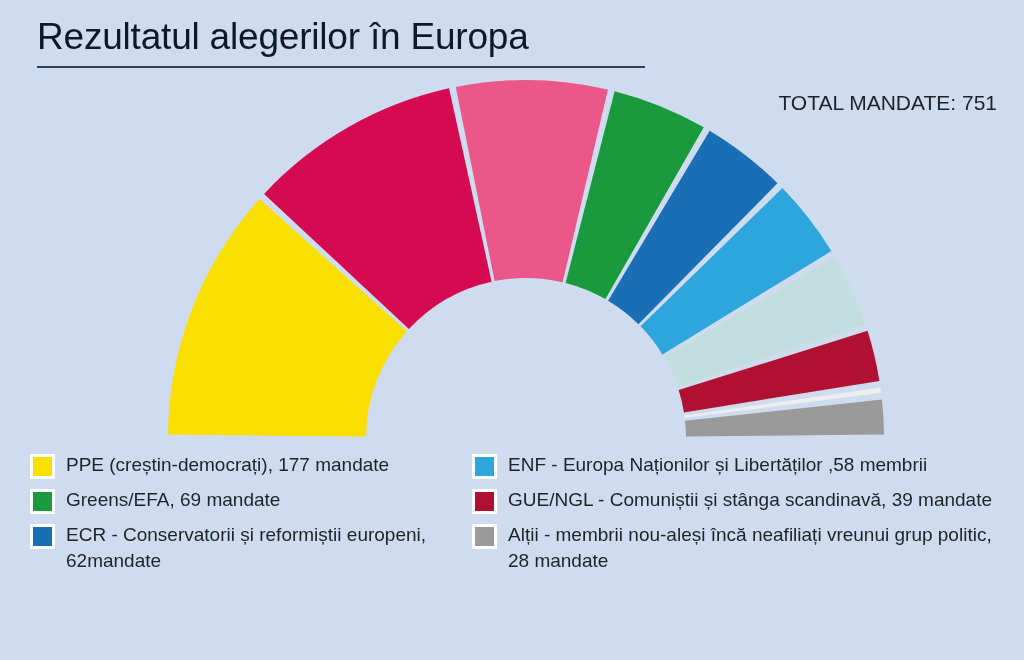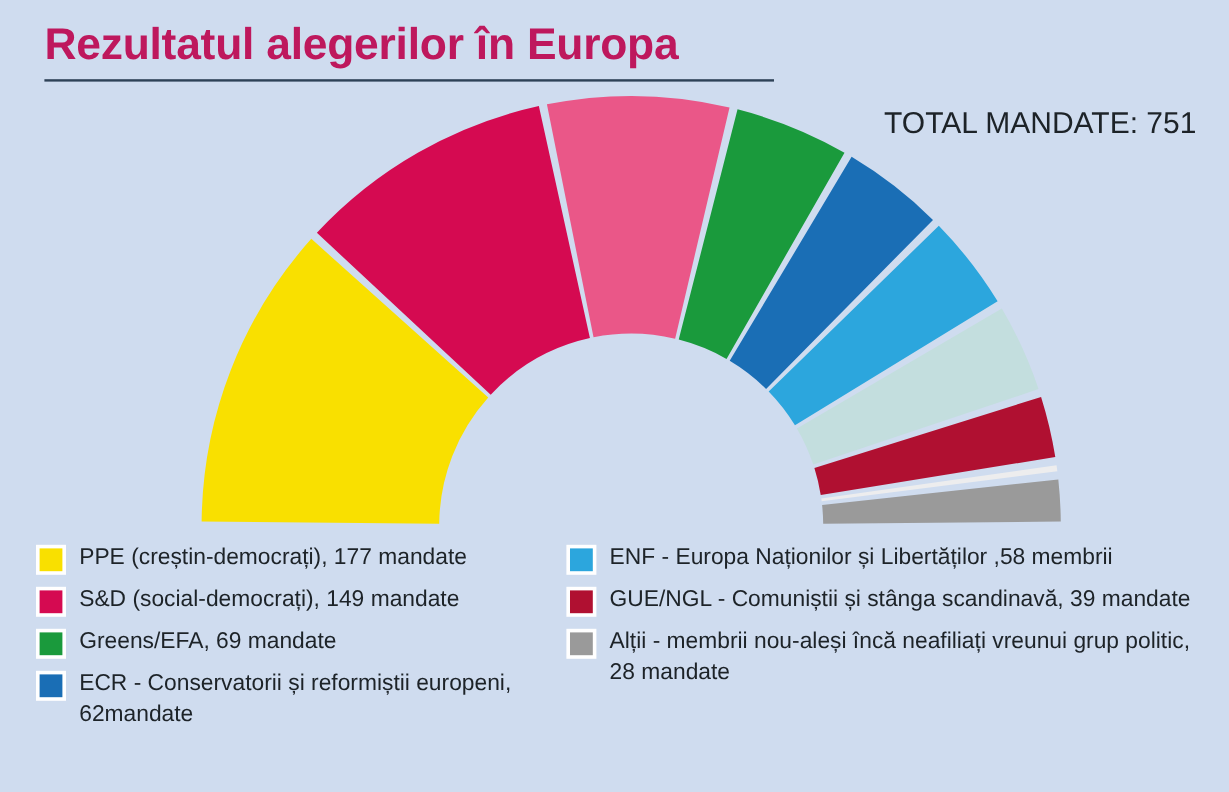--- a/index.html
+++ b/index.html
@@ -18,39 +18,39 @@
 
   
   #title-block {
     position: absolute;
     left: 37px;
     top: 14px;
     width: 640px;
   }
   #page-title {
     font-size: 37px;
-    font-weight: 700;
+    font-weight: 400;
     letter-spacing: -0.2px;
     line-height: 46px;
-    color: #be185d;
+    color: #0f172a;
     white-space: nowrap;
   }
   #title-rule {
     margin-top: 6px;
     height: 2px;
     background: #2e4257;
     width: 608px;
   }
 
   
   #total-mandate {
     position: absolute;
     right: 27px;
     top: 88px;
-    font-size: 25px;
+    font-size: 21px;
     line-height: 30px;
     color: #1d2328;
     white-space: nowrap;
   }
 
   
   #chart-wrap {
     position: absolute;
     left: 0;
     top: 0;
@@ -132,26 +132,20 @@
 <div id="legend">
   <div class="legend-col" id="legend-col-left">
       <div class="legend-item">
         <div class="legend-swatch-box">
           <div class="legend-swatch" style="background: rgb(249, 224, 0);"></div>
         </div>
         <div class="legend-label">PPE (creștin-democrați), 177 mandate</div>
       </div>
       <div class="legend-item">
         <div class="legend-swatch-box">
-          <div class="legend-swatch" style="background: rgb(213, 10, 81);"></div>
-        </div>
-        <div class="legend-label">S&amp;D (social-democrați), 149 mandate</div>
-      </div>
-      <div class="legend-item">
-        <div class="legend-swatch-box">
           <div class="legend-swatch" style="background: rgb(26, 154, 60);"></div>
         </div>
         <div class="legend-label">Greens/EFA, 69 mandate</div>
       </div>
       <div class="legend-item">
         <div class="legend-swatch-box">
           <div class="legend-swatch" style="background: rgb(26, 110, 181);"></div>
         </div>
         <div class="legend-label">ECR - Conservatorii și reformiștii europeni, 62mandate</div>
       </div>

